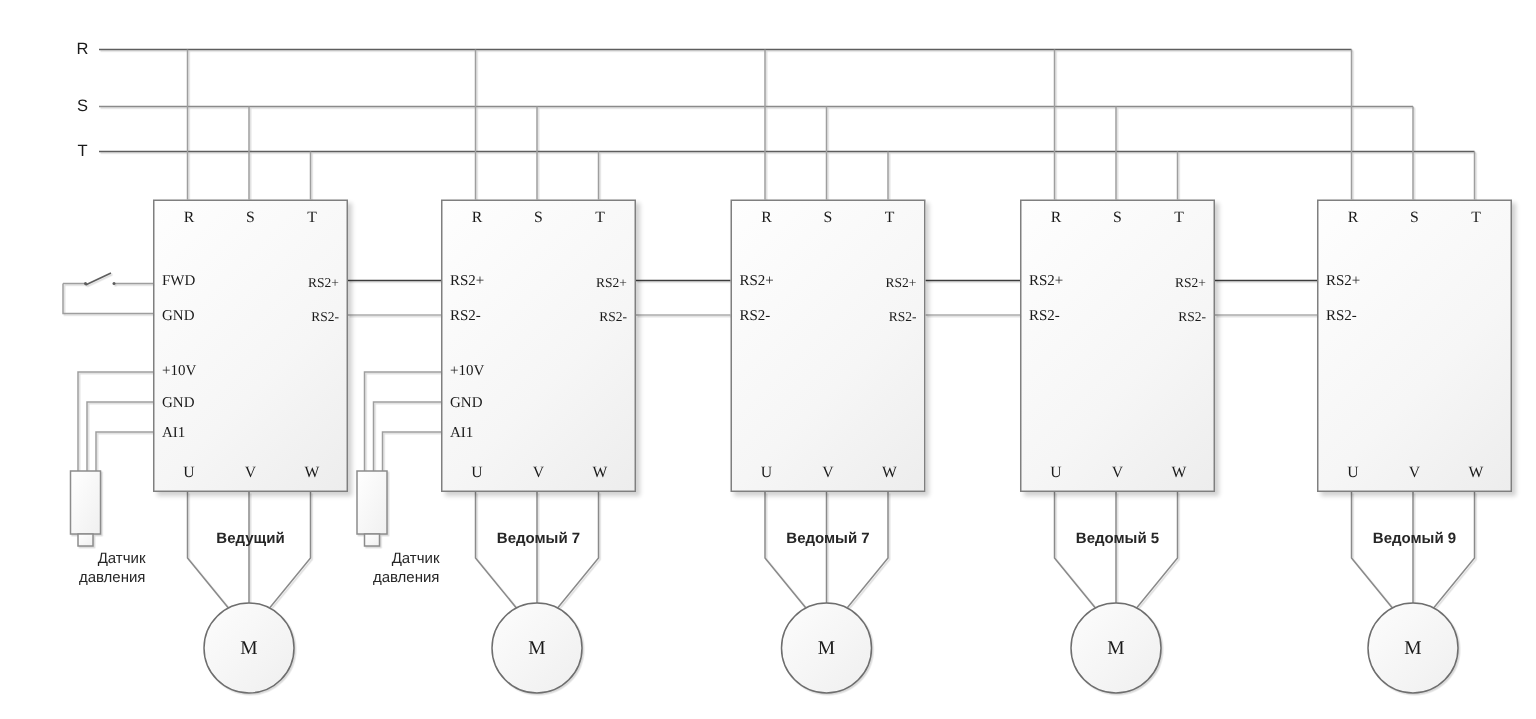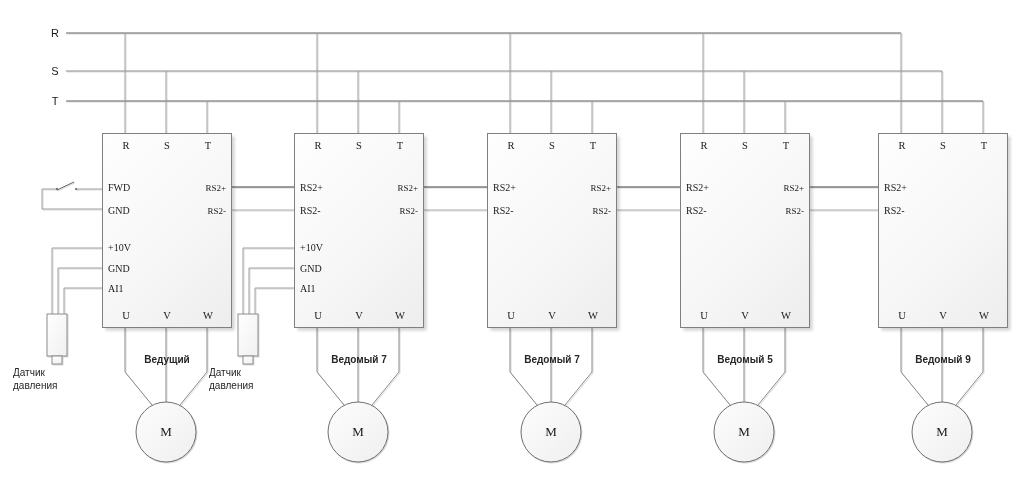--- a/index.html
+++ b/index.html
@@ -33,21 +33,21 @@
   }
   .t-top{top:6px;width:36px;text-align:center;font-size:10.5px;}
   .t-bot{top:176px;width:36px;text-align:center;font-size:10.5px;}
   .c1{left:5px;} .c2{left:46px;} .c3{left:87px;}
   .t-left{left:5px;font-size:10px;}
   .t-right{right:5px;text-align:right;font-size:9px;}
   .lt-a{top:48px;} .lt-b{top:71px;} .lt-c{top:108px;text-align:center;} .lt-d{top:129px;} .lt-e{top:149px;}
 
   
   .sensor-label{
-    position:absolute;width:84px;text-align:left;font-size:10px;line-height:13px;color:#262626;
+    position:absolute;width:84px;text-align:right;font-size:10px;line-height:13px;color:#262626;
   }
   
   .motor-label{
     position:absolute;width:40px;text-align:center;font-size:13px;line-height:16px;
     font-family:"Liberation Serif",serif;color:#1a1a1a;
   }
 </style>
 </head>
 <body>
 

